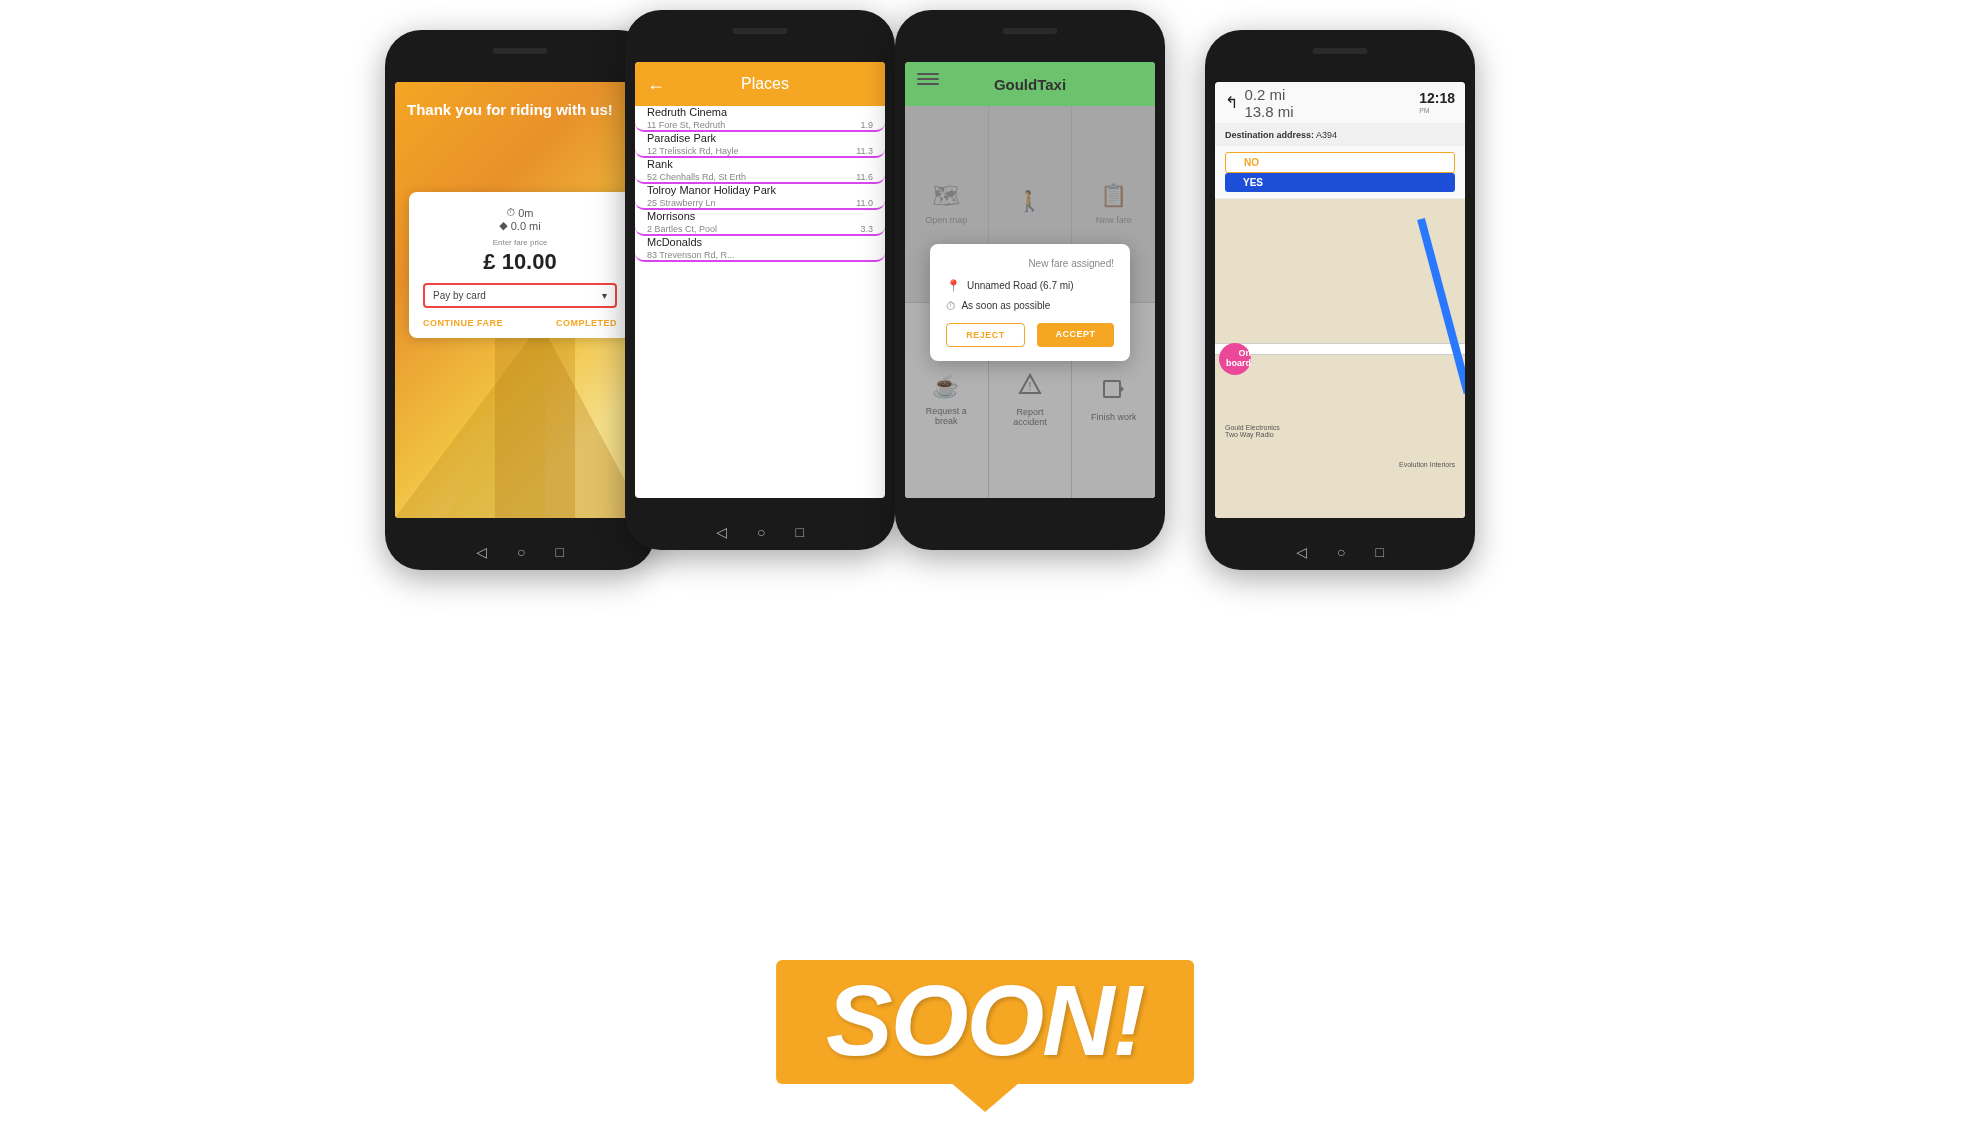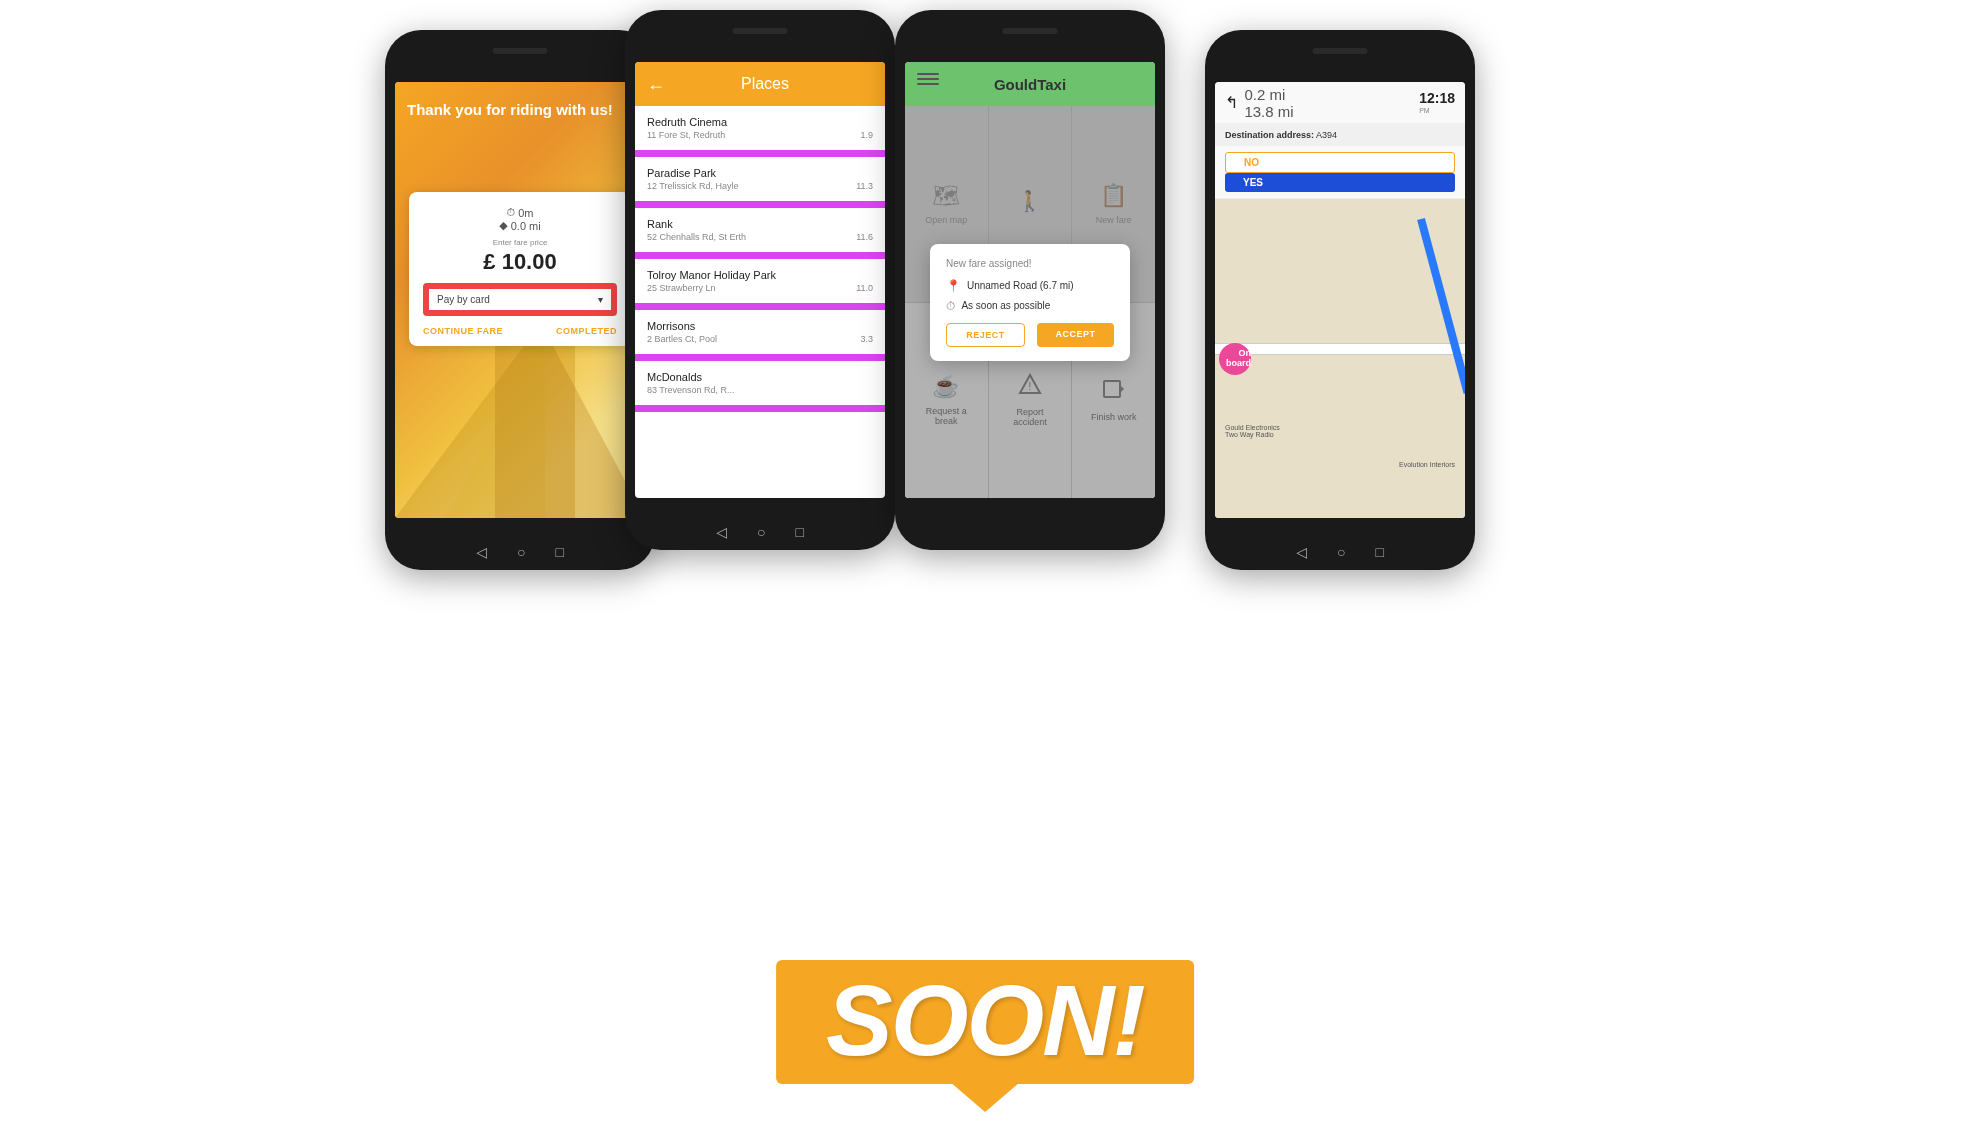--- a/index.html
+++ b/index.html
@@ -163,21 +163,21 @@
     .phone1-price {
       font-size: 22px;
       font-weight: 700;
       color: #222;
       text-align: center;
       margin: 2px 0 8px;
     }
 
     .phone1-select {
       width: 100%;
-      border: 6px solid #ef4444;
+      border: 2px solid #ef4444;
       border-radius: 4px;
       padding: 5px 8px;
       font-size: 10px;
       color: #444;
       display: flex;
       justify-content: space-between;
       align-items: center;
       margin-bottom: 10px;
     }
 
@@ -227,22 +227,23 @@
       text-align: center;
       padding-right: 18px;
     }
 
     .phone2-list {
       flex: 1;
       overflow: hidden;
     }
 
     .phone2-item {
-      padding: 10px 12px;
-      border-bottom: 7px solid #d946ef;
+      padding: 0 12px;
+      border-bottom: 2px solid #d946ef;
+      border-radius: 9px;
     }
 
     .phone2-item-name {
       font-size: 11px;
       font-weight: 500;
       color: #222;
       margin-bottom: 2px;
     }
 
     .phone2-item-row {
@@ -355,21 +356,21 @@
       background: #fff;
       border-radius: 8px;
       padding: 14px 16px;
       width: 200px;
       box-shadow: 0 4px 20px rgba(0,0,0,0.25);
     }
 
     .phone3-modal-title {
       font-size: 10px;
       color: #888;
-      text-align: left;
+      text-align: right;
       margin-bottom: 10px;
     }
 
     .phone3-modal-row {
       display: flex;
       align-items: center;
       gap: 6px;
       margin-bottom: 6px;
     }
 

